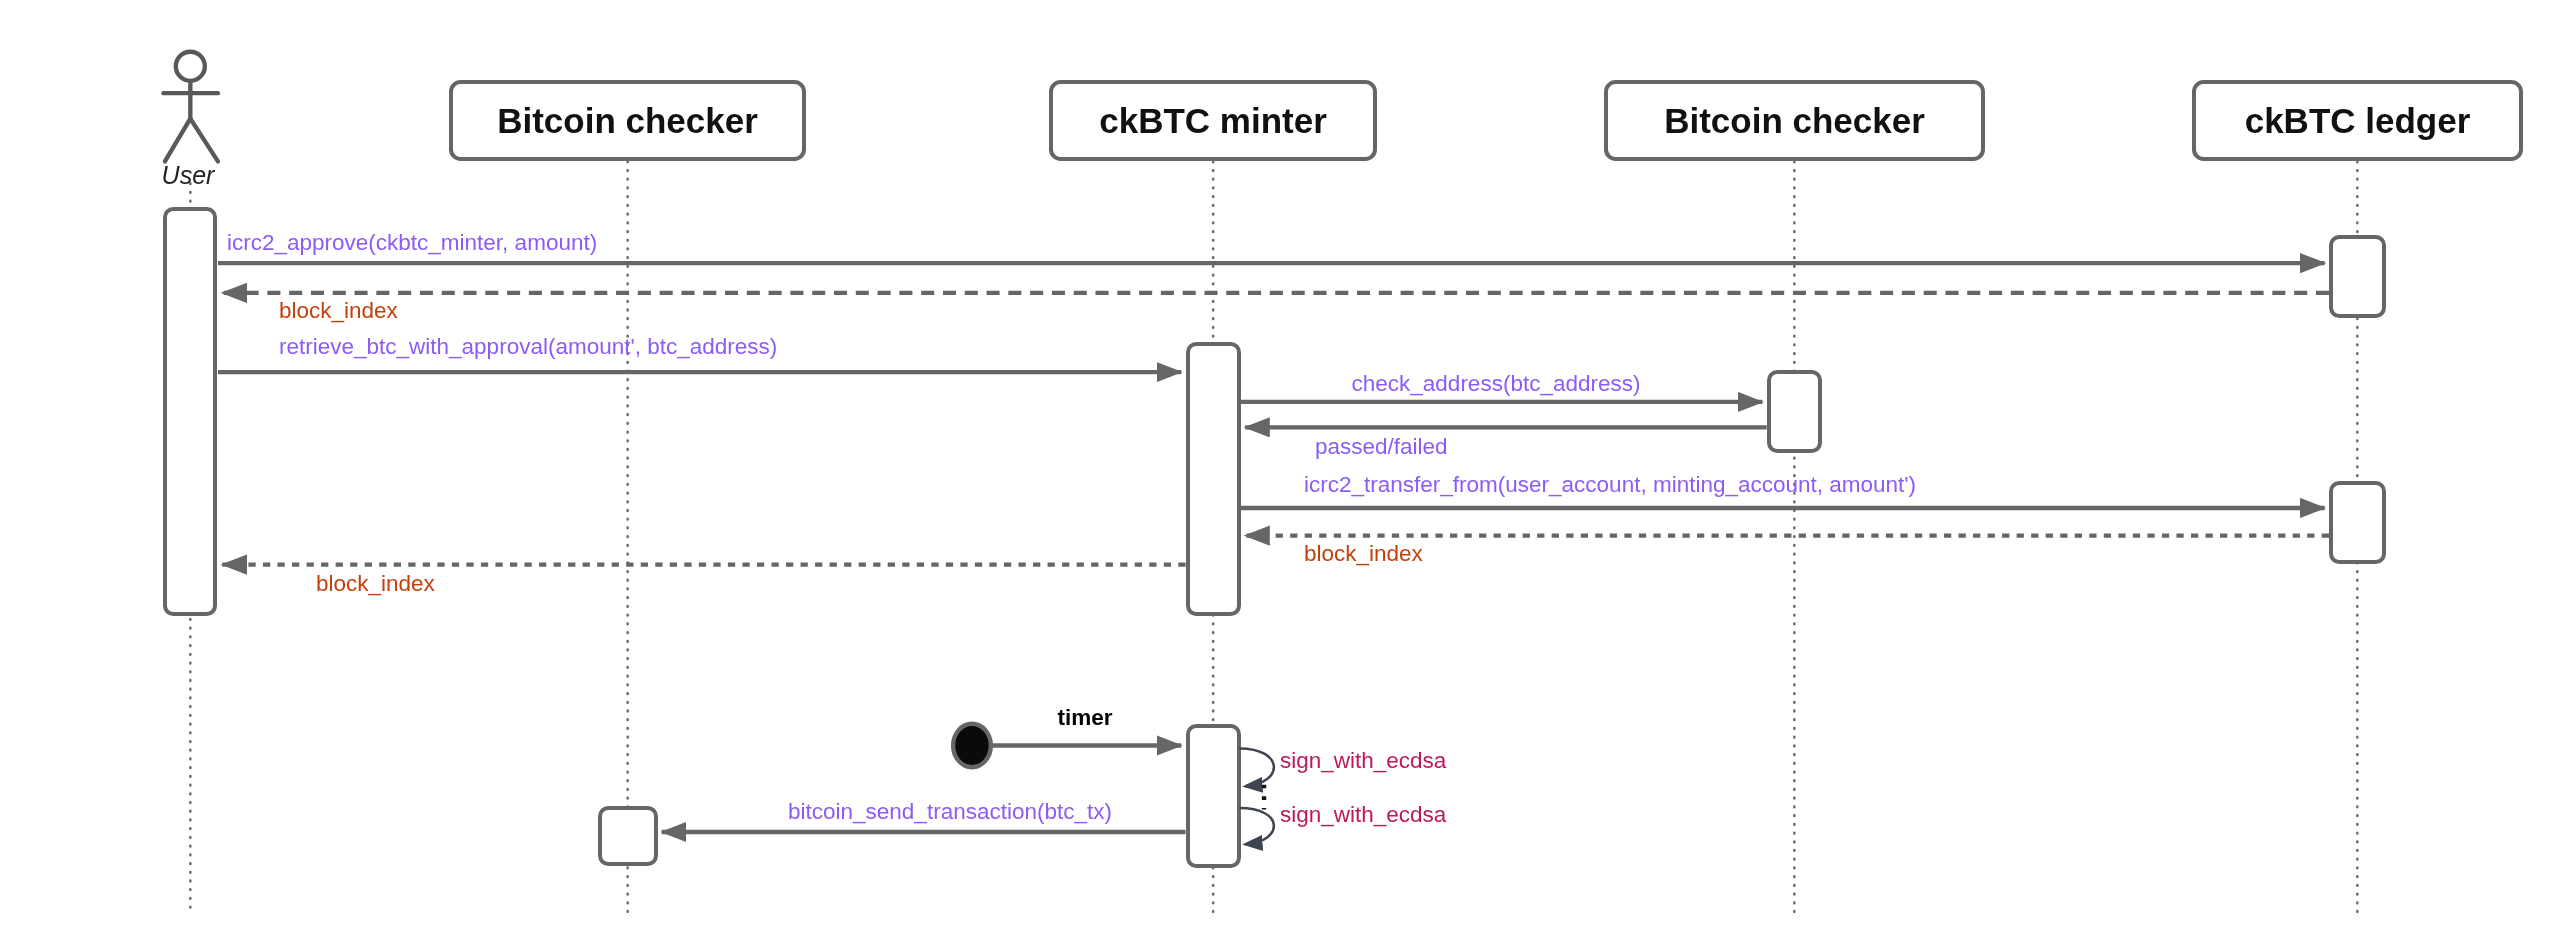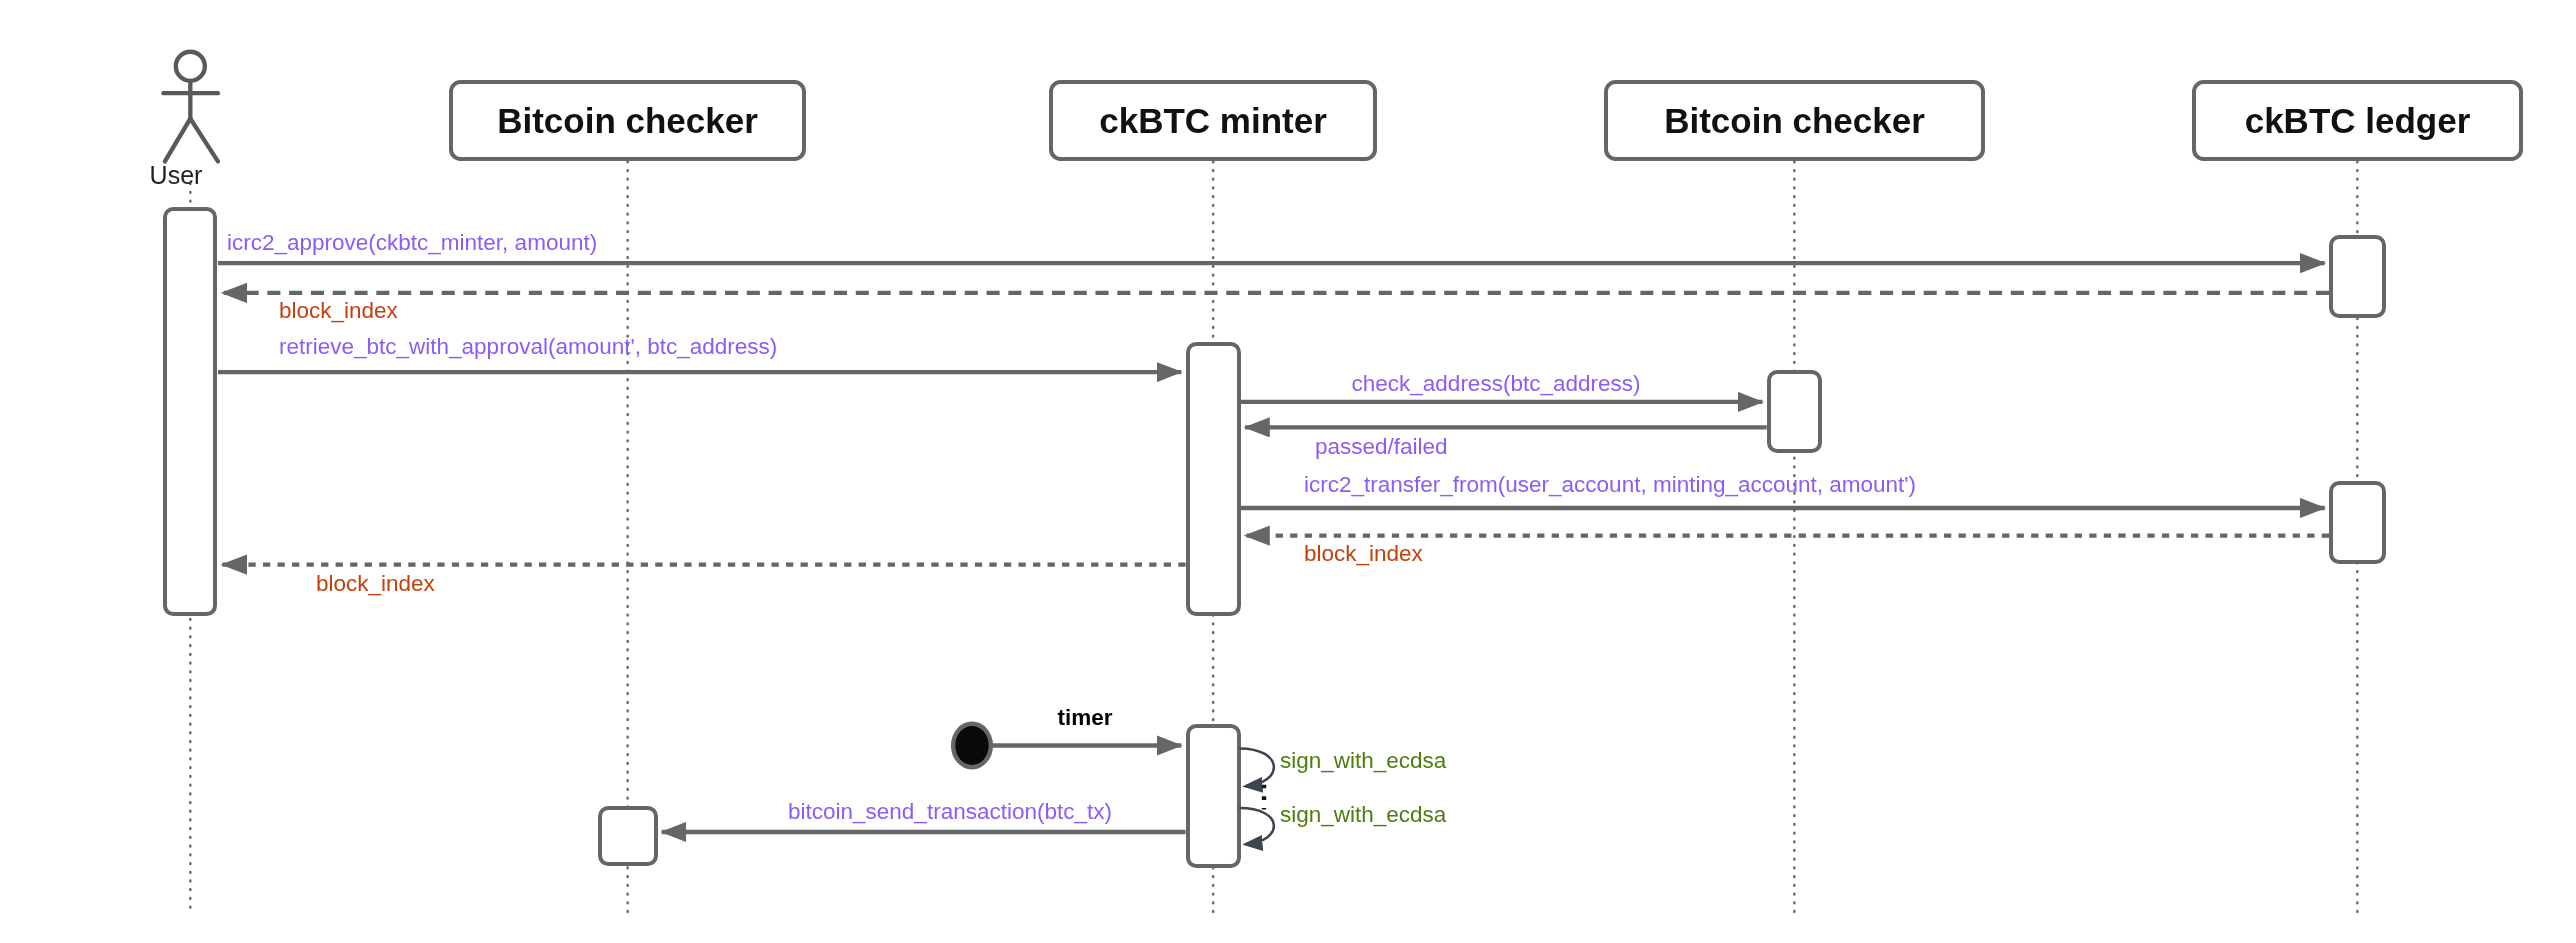--- a/index.html
+++ b/index.html
@@ -30,21 +30,21 @@
     background:#ffffff;
     z-index:2;
   }
   .msg{
     position:absolute;
     font-size:22.5px;color:#8b5cf6;
     line-height:28px;white-space:nowrap;
     z-index:4;
   }
   .msg.ret{color:#c2410c;}
-  .msg.sign{color:#4d7c0f;}
+  .msg.sign{color:#be185d;}
   .msg.bold{font-weight:bold;color:#000000;margin-left:8px;}
   .msg.center{transform:translateX(-50%);}
   .actor-label{
     position:absolute;
     transform:translateX(-50%);
     font-size:25px;color:#222222;
     z-index:4;white-space:nowrap;
   }
   .z-over{z-index:3;}
   .z-under{z-index:1;}
@@ -71,21 +71,21 @@
 
   <svg class="layer z-over" width="2576" height="944" viewBox="0 0 3546 1299">
     <g stroke="#595959" stroke-width="6" fill="none" stroke-linecap="round">
       <circle cx="262" cy="91" r="20"></circle>
       <line x1="262" y1="111" x2="262" y2="163"></line>
       <line x1="225" y1="128" x2="300" y2="128"></line>
       <line x1="262" y1="163" x2="227" y2="222"></line>
       <line x1="262" y1="163" x2="300" y2="222"></line>
     </g>
   </svg>
-  <div class="actor-label" style="left:176px;top:161px;">User</div>
+  <div class="actor-label" style="left:188px;top:161px;font-style:italic;">User</div>
 
   <div class="activation" style="left:163px;top:207px;width:54px;height:409px;"></div>
   <div class="activation" style="left:2329px;top:235px;width:57px;height:83px;"></div>
   <div class="activation" style="left:1186px;top:342px;width:55px;height:274px;"></div>
   <div class="activation" style="left:1767px;top:370px;width:55px;height:83px;"></div>
   <div class="activation" style="left:2329px;top:481px;width:57px;height:83px;"></div>
   <div class="activation" style="left:1186px;top:724px;width:55px;height:144px;"></div>
   <div class="activation" style="left:598px;top:806px;width:60px;height:60px;"></div>
 
   <svg class="layer" style="z-index:3" width="2576" height="944" viewBox="0 0 3546 1299">

